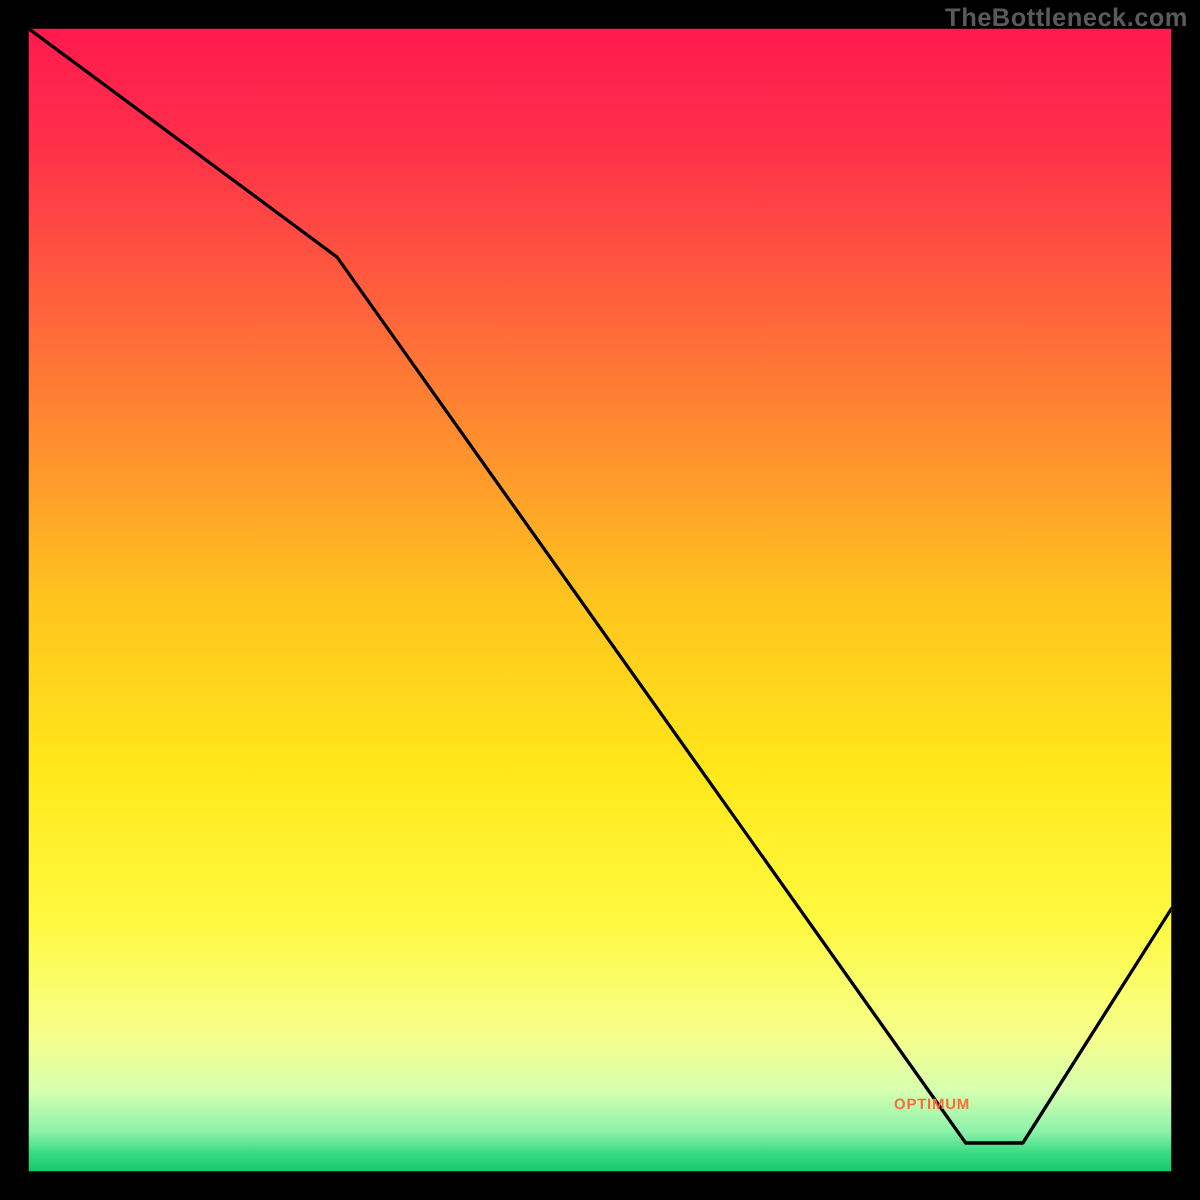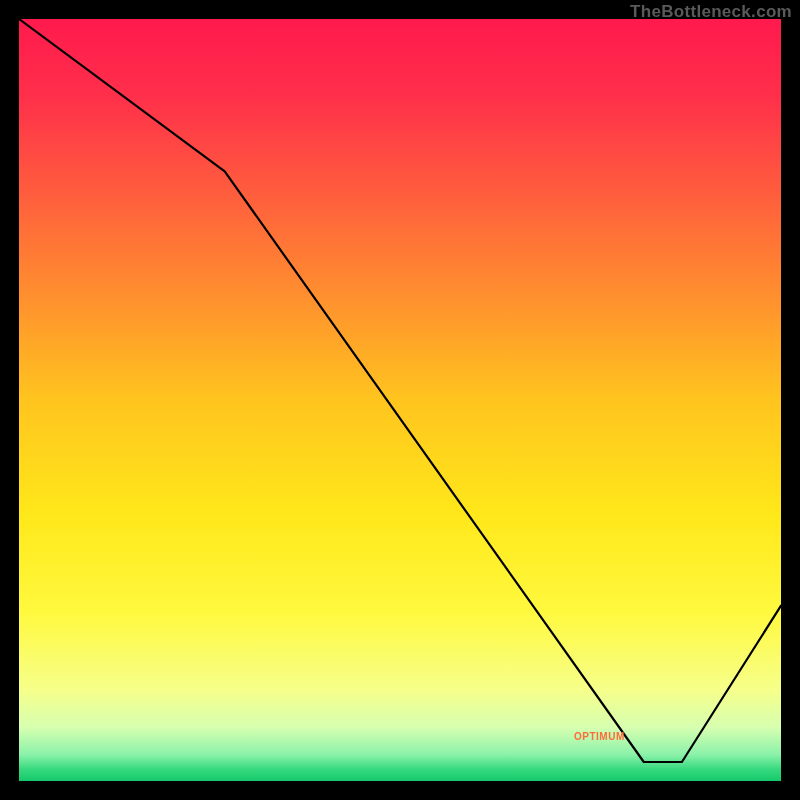--- a/index.html
+++ b/index.html
@@ -69,15 +69,15 @@
             <stop offset="100%" stop-color="#14c96a"></stop>
           </linearGradient>
       </defs>
       <rect x="0" y="0" width="762" height="762" fill="url(#bg-grad)"></rect>
       <path id="series-line" fill="none" stroke="#000000" stroke-width="2.2" stroke-linejoin="round" stroke-linecap="round" d="M0.0 0.0 L205.7 152.4 L624.8 743.0 L662.9 743.0 L762.0 586.7"></path>
     </svg>
   </div>
 
   <div class="watermark" style="color:#5a5a5a;top:2px;font-size:17px">TheBottleneck.com</div>
 
-  <div class="optimal-label" style="color:#ff6a3c;left:574px;top:731px;font-size:10px">OPTIMUM</div>
+  <div class="optimal-label" style="color:#ff6a3c;left:596px;top:731px;font-size:10px">OPTIMUM</div>
 
 </div>
 
 </body></html>

